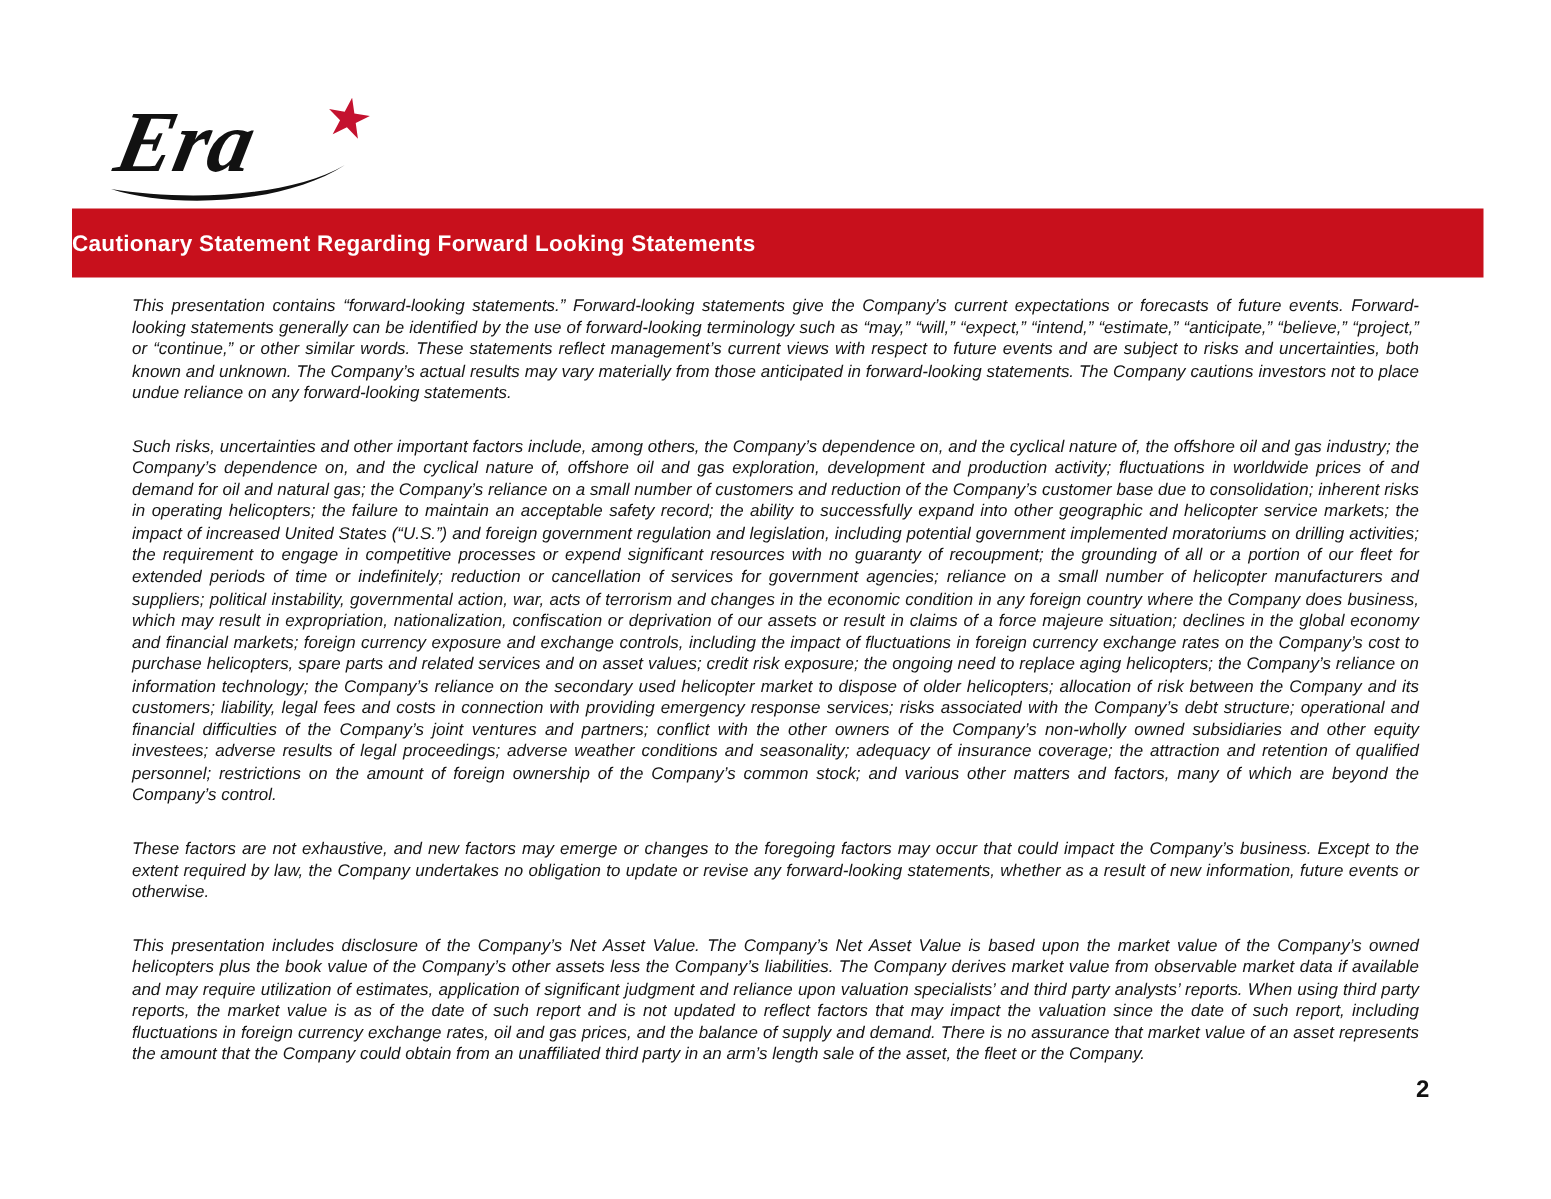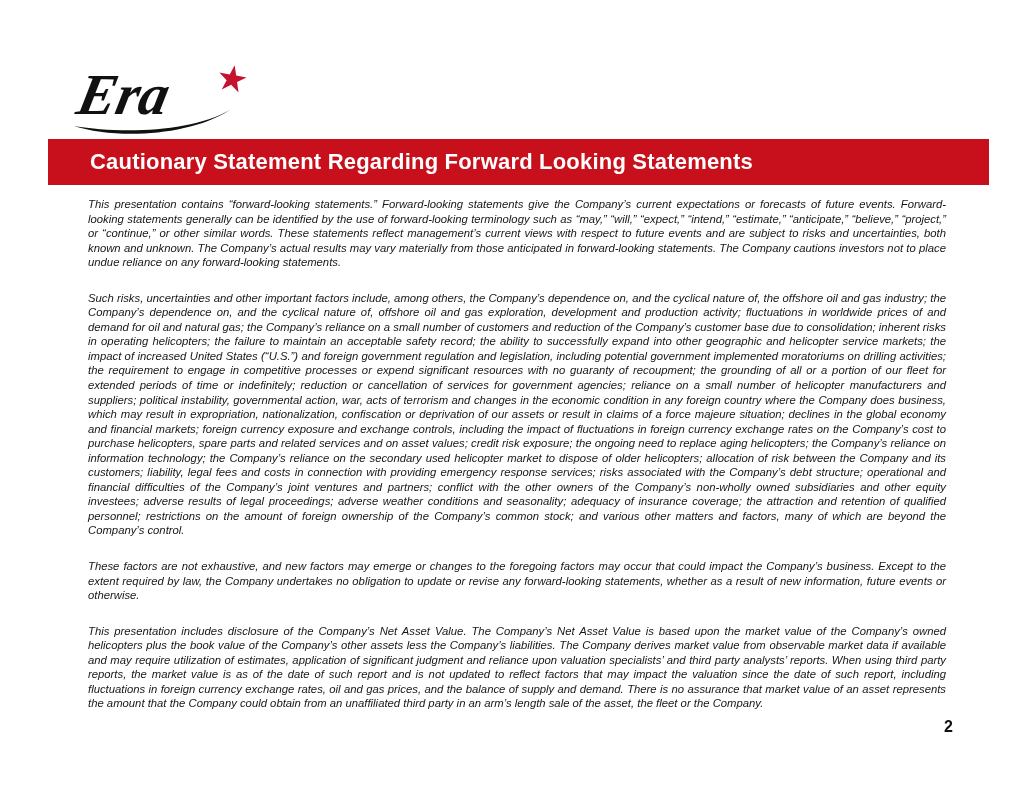--- a/index.html
+++ b/index.html
@@ -32,22 +32,21 @@
     top: 139px;
     width: 941px;
     height: 46px;
     background: #C8101C;
     display: flex;
     align-items: center;
   }
   .title-bar .title-text {
     color: #ffffff;
     font-weight: bold;
-    font-size: 22px;
-    padding-left: 42px;
+    font-size: 15px;
     letter-spacing: 0.2px;
     white-space: nowrap;
   }
   .body-text {
     position: absolute;
     left: 88px;
     top: 197px;
     width: 858px;
     color: #161616;
     font-size: 11.3px;

